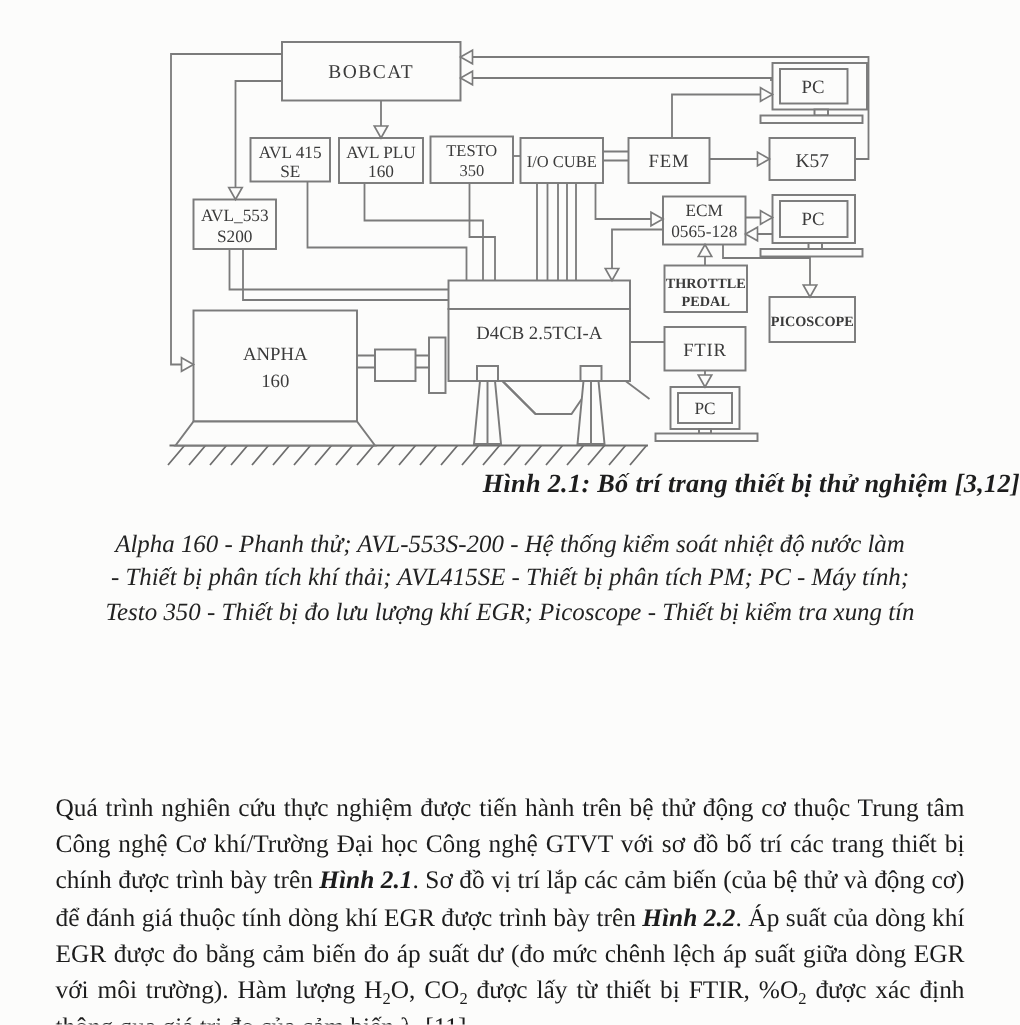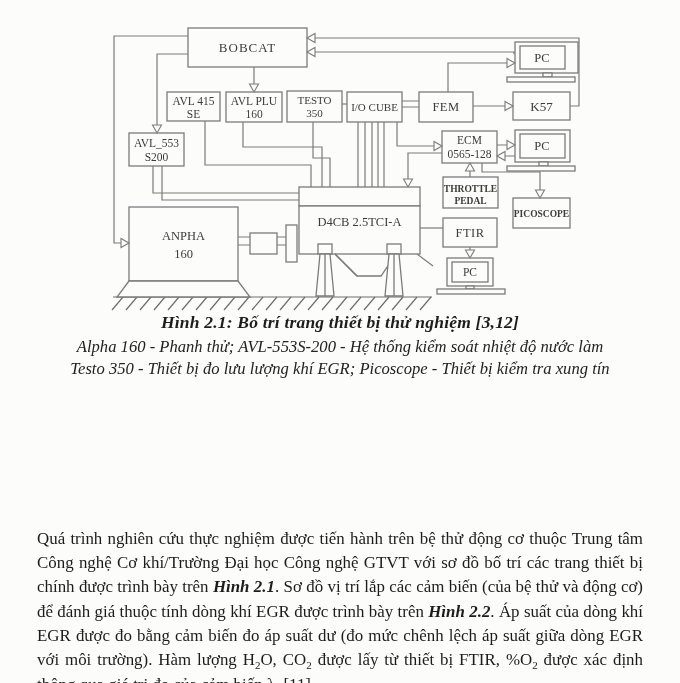--- a/index.html
+++ b/index.html
@@ -1,22 +1,22 @@
 <!DOCTYPE html>
 <html><head>
 <meta charset="utf-8">
 <style>
   html,body{margin:0;padding:0;}
   body{width:680px;height:683px;background:#fcfcfb;font-family:"Liberation Serif","DejaVu Serif",serif;color:#2e2e2e;}
   .page{position:relative;width:680px;height:683px;overflow:hidden;}
   .diagram{position:absolute;left:0;top:0;width:680px;height:312px;}
   svg text{font-family:"Liberation Serif","DejaVu Serif",serif;fill:#3b3b3b;}
-  .caption{position:absolute;top:312px;left:0;width:680px;text-align:center;
+  .caption{position:absolute;top:312px;left:0;width:680px;text-align:right;
     font-weight:bold;font-style:italic;font-size:17.5px;color:#1d1d1d;letter-spacing:.2px;}
-  .legend{position:absolute;top:336px;left:0;width:680px;}
+  .legend{position:absolute;top:352px;left:0;width:680px;}
   .legend-line{width:680px;text-align:center;font-style:italic;font-size:16.6px;
     line-height:22.3px;white-space:nowrap;color:#222;}
   .bodytext{position:absolute;top:510px;left:37px;width:606px;text-align:justify;
     font-size:16.9px;line-height:24.3px;color:#1c1c1c;}
   .bodytext i{font-style:italic;font-weight:bold;}
   .bodytext sub{font-size:11px;line-height:0;}
 </style>
 </head>
 <body>
 
@@ -170,18 +170,19 @@
         <tspan>ANPHA</tspan><tspan x="183.5" dy="18">160</tspan>
       </text>
       <text x="359.5" y="226" font-size="12.5">D4CB 2.5TCI-A</text>
     </g>
   </svg>
 
   <div class="caption">Hình 2.1: Bố trí trang thiết bị thử nghiệm [3,12]</div>
 
   <div class="legend">
     <div class="legend-line">Alpha 160 - Phanh thử; AVL-553S-200 - Hệ thống kiểm soát nhiệt độ nước làm</div>
+    <div class="legend-line">- Thiết bị phân tích khí thải; AVL415SE - Thiết bị phân tích PM; PC - Máy tính;</div>
     <div class="legend-line">Testo 350 - Thiết bị đo lưu lượng khí EGR; Picoscope - Thiết bị kiểm tra xung tín</div>
   </div>
 
   <p class="bodytext"><span>Quá trình nghiên cứu thực nghiệm được tiến hành trên bệ thử động cơ thuộc Trung tâm Công nghệ Cơ khí/Trường Đại học Công nghệ GTVT với sơ đồ bố trí các trang thiết bị chính được trình bày trên </span><i>Hình 2.1</i><span>. Sơ đồ vị trí lắp các cảm biến (của bệ thử và động cơ) để đánh giá thuộc tính dòng khí EGR được trình bày trên </span><i>Hình 2.2</i><span>. Áp suất của dòng khí EGR được đo bằng cảm biến đo áp suất dư (đo mức chênh lệch áp suất giữa dòng EGR với môi trường). Hàm lượng H</span><sub>2</sub><span>O, CO</span><sub>2</sub><span> được lấy từ thiết bị FTIR, %O</span><sub>2</sub><span> được xác định thông qua giá trị đo của cảm biến λ, [11].</span></p>
 
 </div>
 
 </body></html>

